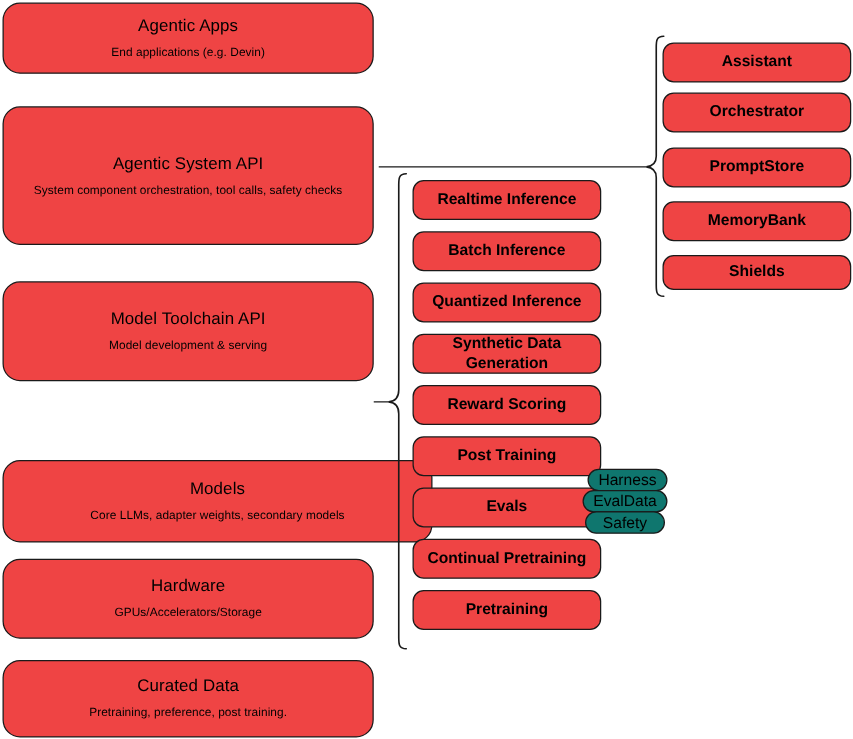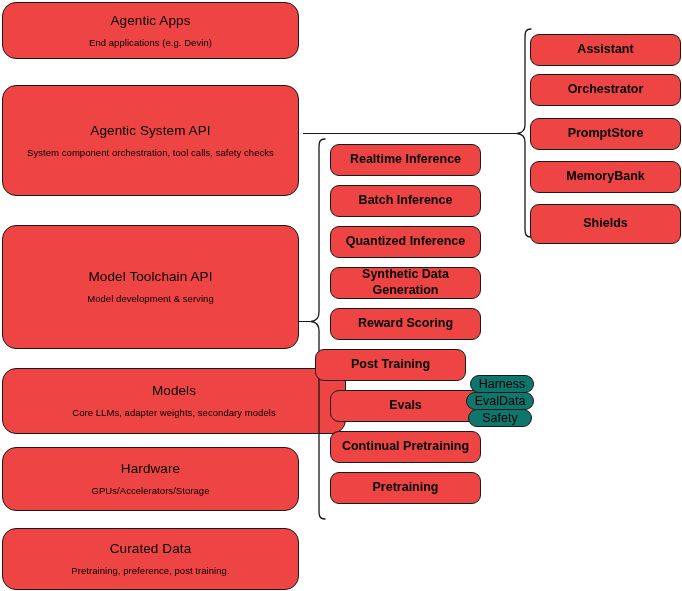--- a/index.html
+++ b/index.html
@@ -94,21 +94,21 @@
   <div class="node layer" style="left:2px; top:2px; width:297px; height:57px;">
     <div class="title">Agentic Apps</div>
     <div class="subtitle">End applications (e.g. Devin)</div>
   </div>
 
   <div class="node layer" style="left:2px; top:85px; width:297px; height:111px;">
     <div class="title">Agentic System API</div>
     <div class="subtitle">System component orchestration, tool calls, safety checks</div>
   </div>
 
-  <div class="node layer" style="left:2px; top:225px; width:297px; height:124px;">
+  <div class="node layer" style="left:2px; top:225px; width:297px; height:80px;">
     <div class="title">Model Toolchain API</div>
     <div class="subtitle">Model development &amp; serving</div>
   </div>
 
   <div class="node layer" style="left:2px; top:368px; width:344px; height:66px;">
     <div class="title">Models</div>
     <div class="subtitle">Core LLMs, adapter weights, secondary models</div>
   </div>
 
   <div class="node layer" style="left:2px; top:447px; width:297px; height:64px;">
@@ -145,21 +145,21 @@
   </div>
   <div class="node chip" style="left:330px; top:226px; width:151px; height:32px;">
     <span>Quantized Inference</span>
   </div>
   <div class="node chip" style="left:330px; top:267px; width:151px; height:32px;">
     <span>Synthetic Data Generation</span>
   </div>
   <div class="node chip" style="left:330px; top:308px; width:151px; height:32px;">
     <span>Reward Scoring</span>
   </div>
-  <div class="node chip" style="left:315px; top:349px; width:151px; height:32px;">
+  <div class="node chip" style="left:330px; top:349px; width:151px; height:32px;">
     <span>Post Training</span>
   </div>
   <div class="node chip" style="left:330px; top:390px; width:151px; height:32px;">
     <span>Evals</span>
   </div>
   <div class="node chip" style="left:330px; top:431px; width:151px; height:32px;">
     <span>Continual Pretraining</span>
   </div>
   <div class="node chip" style="left:330px; top:472px; width:151px; height:32px;">
     <span>Pretraining</span>
@@ -180,17 +180,17 @@
   </div>
   <div class="node chip" style="left:530px; top:74px; width:151px; height:32px;">
     <span>Orchestrator</span>
   </div>
   <div class="node chip" style="left:530px; top:118px; width:151px; height:32px;">
     <span>PromptStore</span>
   </div>
   <div class="node chip" style="left:530px; top:161px; width:151px; height:32px;">
     <span>MemoryBank</span>
   </div>
-  <div class="node chip" style="left:530px; top:204px; width:151px; height:40px;">
+  <div class="node chip" style="left:530px; top:204px; width:151px; height:28px;">
     <span>Shields</span>
   </div>
 
 </div>
 
 </body></html>

